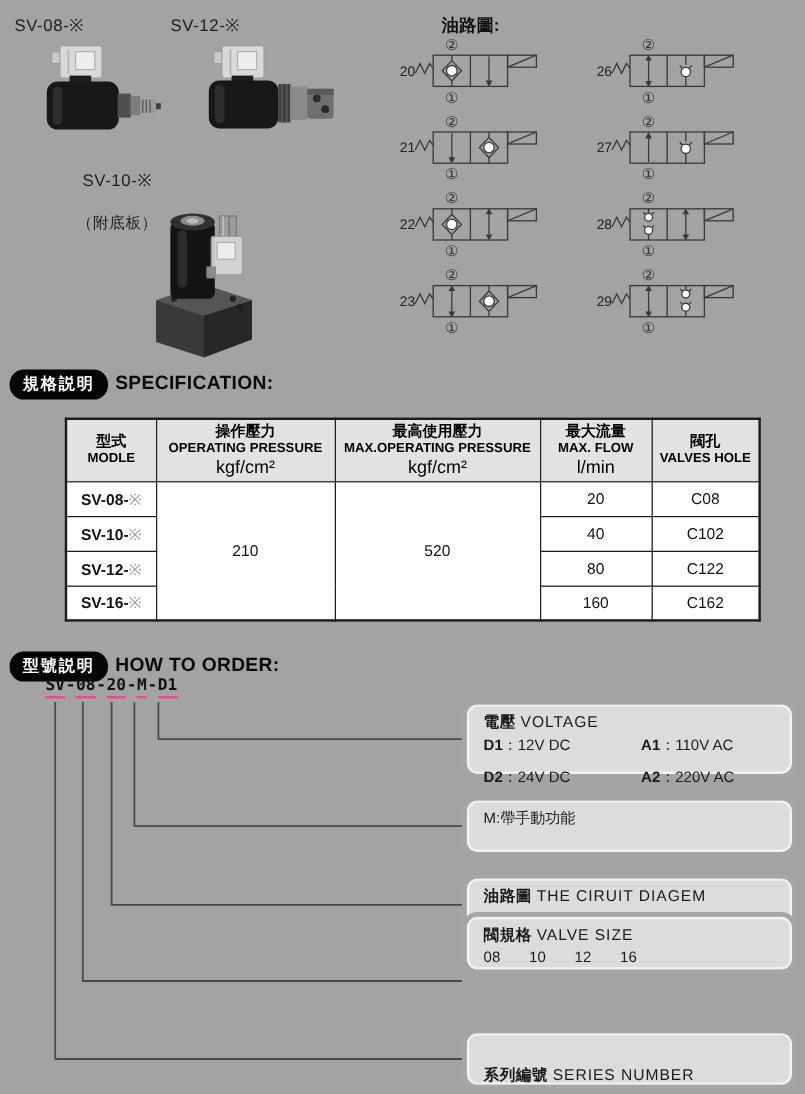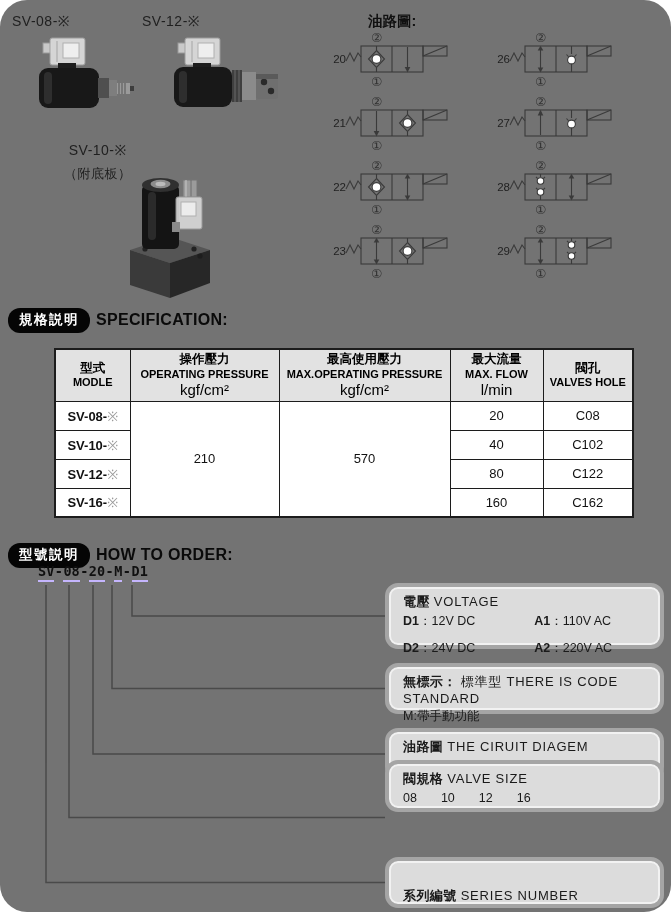--- a/index.html
+++ b/index.html
@@ -1,20 +1,20 @@
 <!DOCTYPE html>
 <html><head>
 <meta charset="utf-8">
 <style>
   * { margin:0; padding:0; box-sizing:border-box; }
   body { background:#fff; font-family:"Liberation Sans", sans-serif; }
-  #canvas { position:relative; width:671px; height:912px; background:#737373; overflow:hidden;border-radius:27px; }
+  #canvas { position:relative; width:671px; height:912px; background:#a3a3a3; overflow:hidden; }
 
   .prod-label { position:absolute; font-size:14px; color:#1f1f1f; letter-spacing:.5px; }
-  .prod-label .sub { display:block; font-size:13px; margin-top:6px; }
+  .prod-label .sub { display:block; font-size:13px; margin-top:18px; }
   .photo { position:absolute; }
 
   .circuit-title { position:absolute; left:368px; top:12px; font-size:14.5px; font-weight:bold; color:#111; }
   svg.diagram { position:absolute; }
   .dg-num { font-size:11.5px; fill:#222; font-family:"Liberation Sans",sans-serif; }
   .dg-port { font-size:12.5px; fill:#333; font-family:"DejaVu Sans",sans-serif; }
   .dg-line { stroke:#3a3a3a; stroke-width:1.1; fill:none; }
   .dg-fill { fill:#3a3a3a; stroke:none; }
   .dg-ball { fill:#ffffff; stroke:#3a3a3a; stroke-width:1.1; }
 
@@ -28,21 +28,21 @@
   table.spec th { background:#e2e2e2; font-weight:bold; height:52px; padding:2px; }
   table.spec td { height:29px; font-size:13px; color:#111; background:#fff; }
   .th-zh { font-size:12.5px; line-height:1.25; }
   .th-en { font-size:11px; line-height:1.2; }
   .th-unit { font-size:15px; font-weight:normal; }
   .model-cell { font-weight:bold; font-size:12px; }
   .model-mark { color:#9a9a9a; font-weight:normal; }
 
   #order-code { position:absolute; left:38px; top:563px; font-family:"DejaVu Sans Mono","Liberation Mono",monospace;
                 font-weight:bold; font-size:13.5px; color:#101010; letter-spacing:0; }
-  #order-code .seg { border-bottom:2px solid #c4b5fd; padding-bottom:1px; }
+  #order-code .seg { border-bottom:2px solid #ec4899; padding-bottom:1px; }
   #order-code .sep { padding:0 0.5px; }
 
   #tree-svg { position:absolute; left:0; top:0; width:671px; height:912px; pointer-events:none; }
   #tree-svg polyline { fill:none; stroke:#4a4a4a; stroke-width:1.5; }
 
   .obox { position:absolute; left:385px; width:279px; background:#dcdcdc;
           border:4px solid #a5a5a5; border-radius:13px; box-shadow:inset 0 0 0 2px #f2f2f2;
           padding:6px 14px 5px; color:#1a1a1a; }
   .obox .title-line { font-size:13px; letter-spacing:.4px; margin-bottom:2px; }
   .obox .title-zh { font-weight:bold; }
@@ -307,21 +307,21 @@
             <th>
               <div class="th-zh">閥孔</div>
               <div class="th-en">VALVES HOLE</div>
             </th>
           </tr>
         </thead>
         <tbody>
           <tr>
             <td class="model-cell">SV-08-<span class="model-mark">※</span></td>
             <td rowspan="4">210</td>
-            <td rowspan="4">570</td>
+            <td rowspan="4">520</td>
             <td>20</td>
             <td>C08</td>
           </tr>
           <tr>
             <td class="model-cell">SV-10-<span class="model-mark">※</span></td>
             <td>40</td>
             <td>C102</td>
           </tr>
           <tr>
             <td class="model-cell">SV-12-<span class="model-mark">※</span></td>
@@ -352,21 +352,20 @@
       <div class="obox" style="top: 583px; height: 66px;">
         <div class="title-line"><span class="title-zh">電壓</span> <span class="title-en">VOLTAGE</span></div>
         <div class="vgrid">
           <div><span class="code-b">D1</span>：12V DC</div>
           <div><span class="code-b">A1</span>：110V AC</div>
           <div><span class="code-b">D2</span>：24V DC</div>
           <div><span class="code-b">A2</span>：220V AC</div>
         </div>
       </div>
       <div class="obox" style="top: 663px; height: 51px;">
-        <div class="title-line"><span class="title-zh">無標示：</span> <span class="title-en">標準型 THERE IS CODE STANDARD</span></div>
         <div class="plain-line">M:帶手動功能</div>
       </div>
       <div class="obox" style="top: 728px; height: 52px;">
         <div class="title-line"><span class="title-zh">油路圖</span> <span class="title-en">THE CIRUIT DIAGEM</span></div>
         <div class="numbers" style="gap: 19px;">
           <span>20</span>
           <span>21</span>
           <span>22</span>
           <span>23</span>
           <span>26</span>

